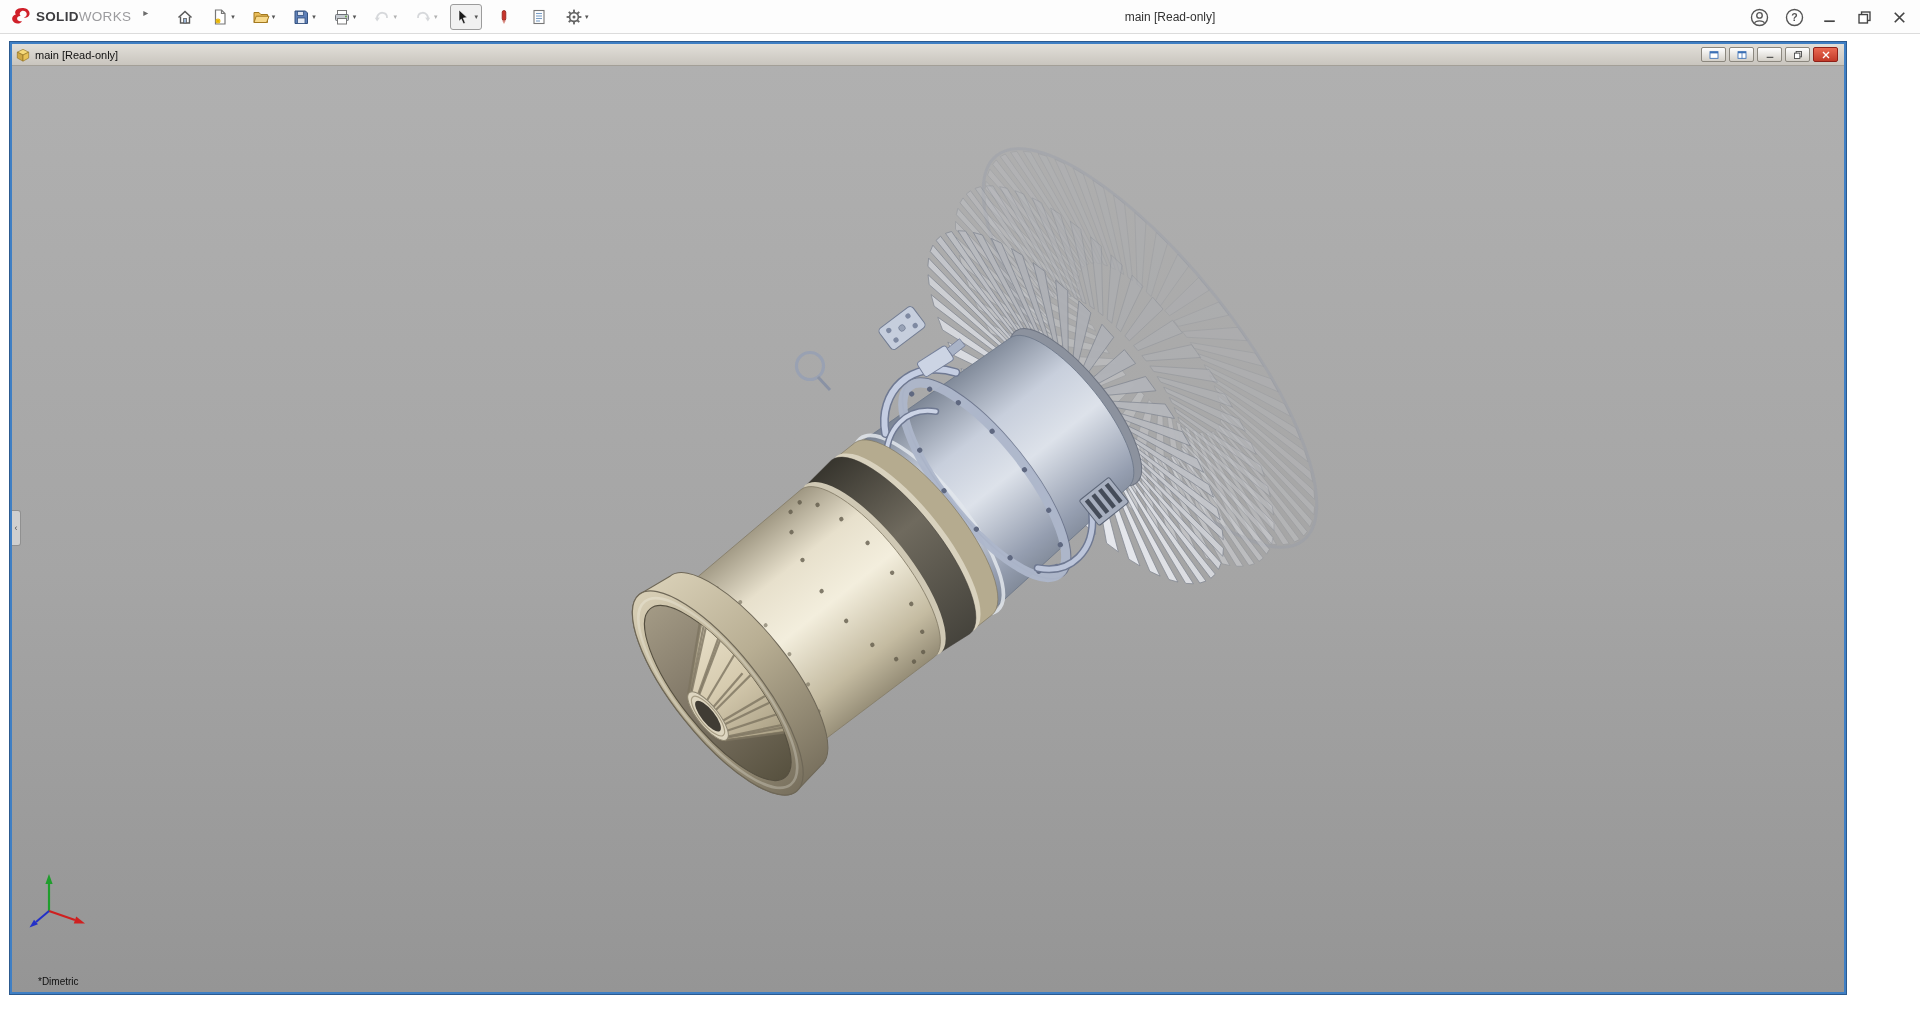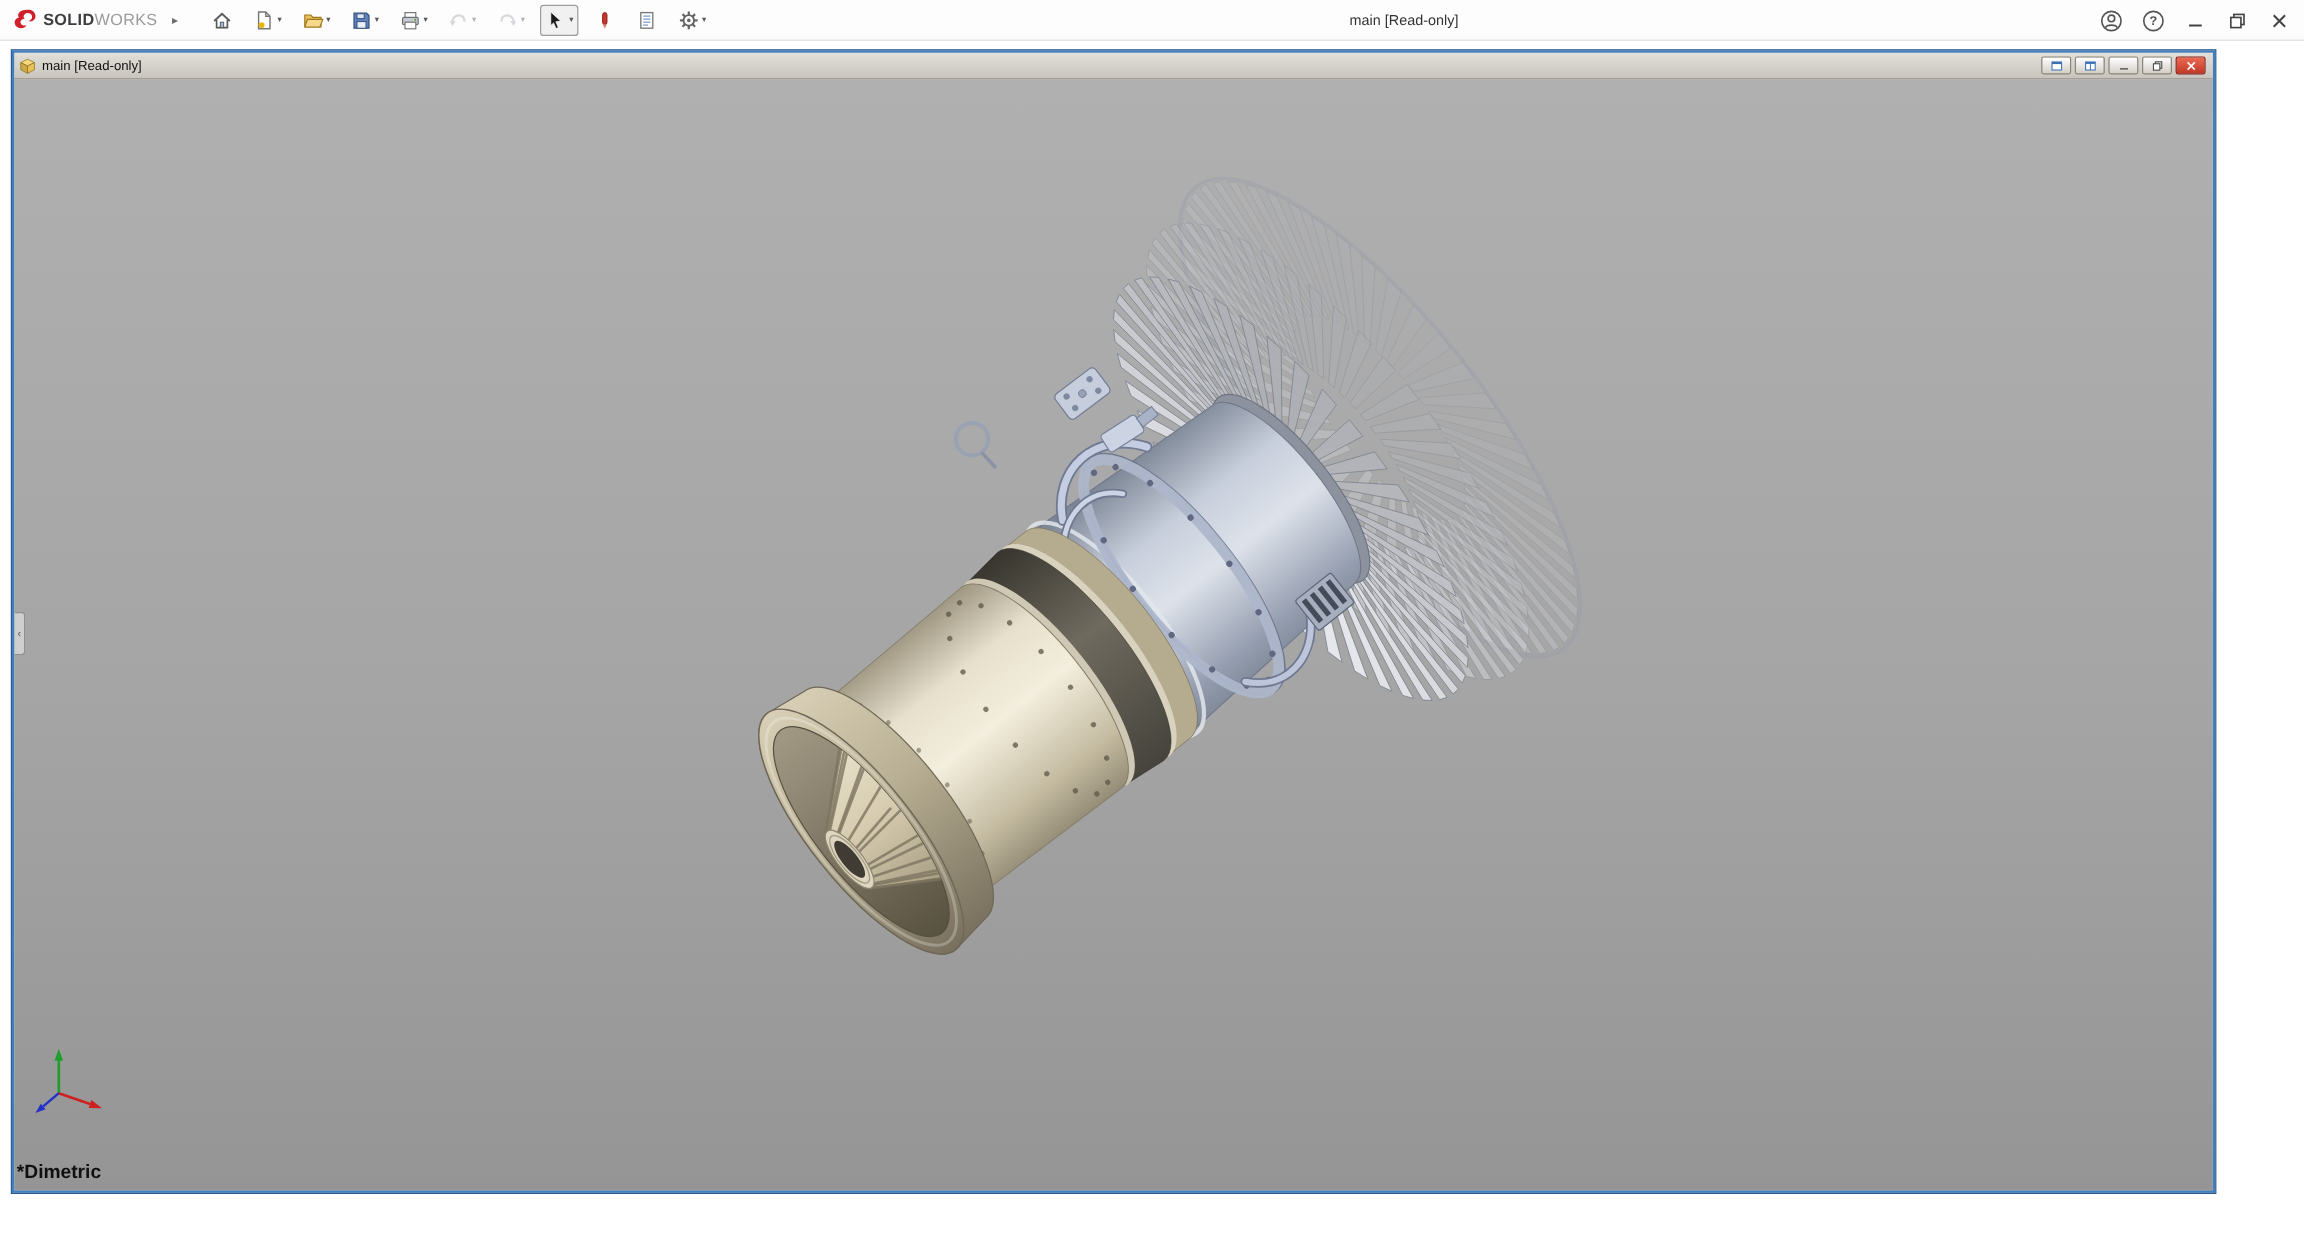--- a/index.html
+++ b/index.html
@@ -2,21 +2,21 @@
 <html><head>
 <meta charset="utf-8">
 <style>
   *{box-sizing:border-box;margin:0;padding:0}
   html,body{width:1920px;height:1032px}
   body{background:#ffffff;font-family:"Liberation Sans",sans-serif;overflow:hidden;position:relative}
 
   
   .titlebar{position:absolute;left:0;top:0;width:1920px;height:34px;background:#fdfdfd;
             border-bottom:1px solid #dcdcdc;display:flex;align-items:center;z-index:5}
-  .brand{display:flex;align-items:center;gap:4px;padding-left:10px}
+  .brand{display:flex;align-items:flex-start;gap:4px;padding-left:10px}
   .brand .solid{font-weight:bold;color:#3d3d40;font-size:13.5px;letter-spacing:.3px}
   .brand .works{font-weight:normal;color:#9b9b9e;font-size:13.5px;letter-spacing:.3px}
   .brand-arrow{color:#6b6b6b;font-size:10px;margin-left:8px;cursor:default}
   .toolbar{display:flex;align-items:center;gap:9px;margin-left:24px}
   .tool{height:26px;display:flex;align-items:center;padding:0 3px;border:1px solid transparent;border-radius:3px}
   .tool.active{border-color:#9c9c9c;background:#f1f1f1}
   .tool.disabled{opacity:.45}
   .caret{font-size:7px;color:#555;margin-left:2px;line-height:1}
   .apptitle{position:absolute;left:1170px;top:0;height:34px;display:flex;align-items:center;
             transform:translateX(-50%);font-size:12px;color:#333;white-space:nowrap}
@@ -33,21 +33,21 @@
   .doc-spacer{flex:1}
   .doc-buttons{display:flex;align-items:center;gap:3px;margin-right:2px}
   .docbtn{width:25px;height:15px;display:flex;align-items:center;justify-content:center;
           background:linear-gradient(#ffffff,#d3cfc7);border:1px solid #8b877e;border-radius:2px}
   .docbtn.close{background:linear-gradient(#ea6a52,#c23a28);border-color:#8e2018}
 
   
   .viewport{position:relative;flex:1;overflow:hidden;
             background:linear-gradient(180deg,#b0b0b0 0%,#a5a5a5 55%,#959595 100%)}
   #scene{position:absolute;left:0;top:0}
-  .orientation{position:absolute;left:2px;bottom:5px;font-size:16px;font-weight:bold;color:#101010}
+  .orientation{position:absolute;left:26px;bottom:5px;font-size:10px;font-weight:normal;color:#101010}
   .collapsed-tab{position:absolute;left:0;top:444px;width:9px;height:36px;background:#cfcfcf;
                  border:1px solid #909090;border-left:none;border-radius:0 3px 3px 0;
                  display:flex;align-items:center;justify-content:center;font-size:9px;color:#555}
 </style>
 </head>
 <body>
 
 <div class="titlebar">
   <div class="brand">
     <svg width="22" height="20" viewBox="0 0 22 20">

